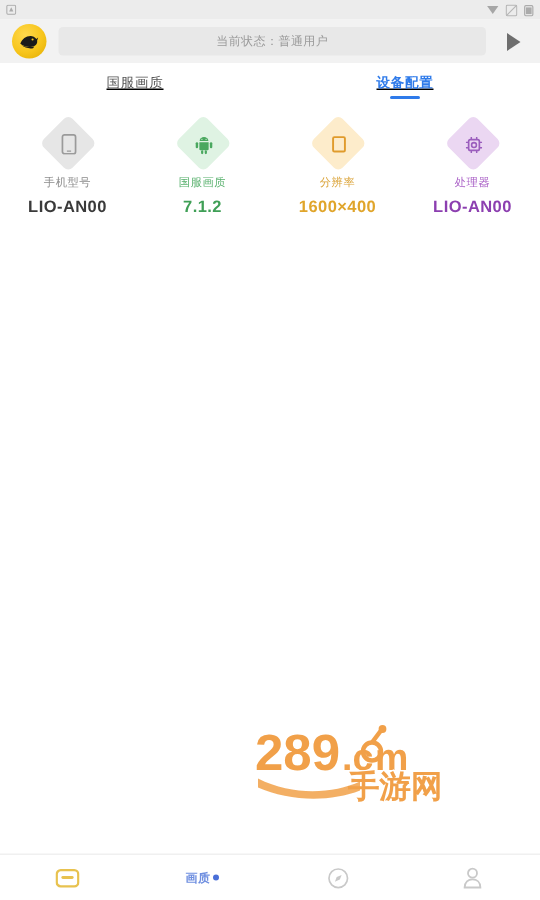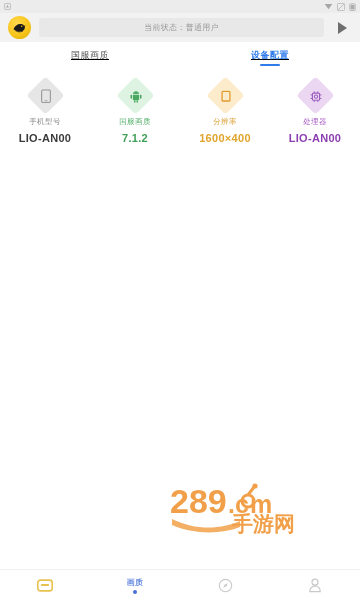--- a/index.html
+++ b/index.html
@@ -173,21 +173,21 @@
     background: #ffffff;
     border-top: 1px solid #f0f0f0;
     display: flex;
     align-items: center;
     flex: 0 0 auto;
   }
   .navitem {
     flex: 1 1 0;
     height: 100%;
     display: flex;
-    flex-direction: column;
+    flex-direction: row;
     align-items: center;
     justify-content: center;
     cursor: pointer;
     gap: 2px;
   }
   .navitem .navlabel {
     font-size: 8px;
     color: #6f8fe0;
     font-weight: bold;
     letter-spacing: .3px;

